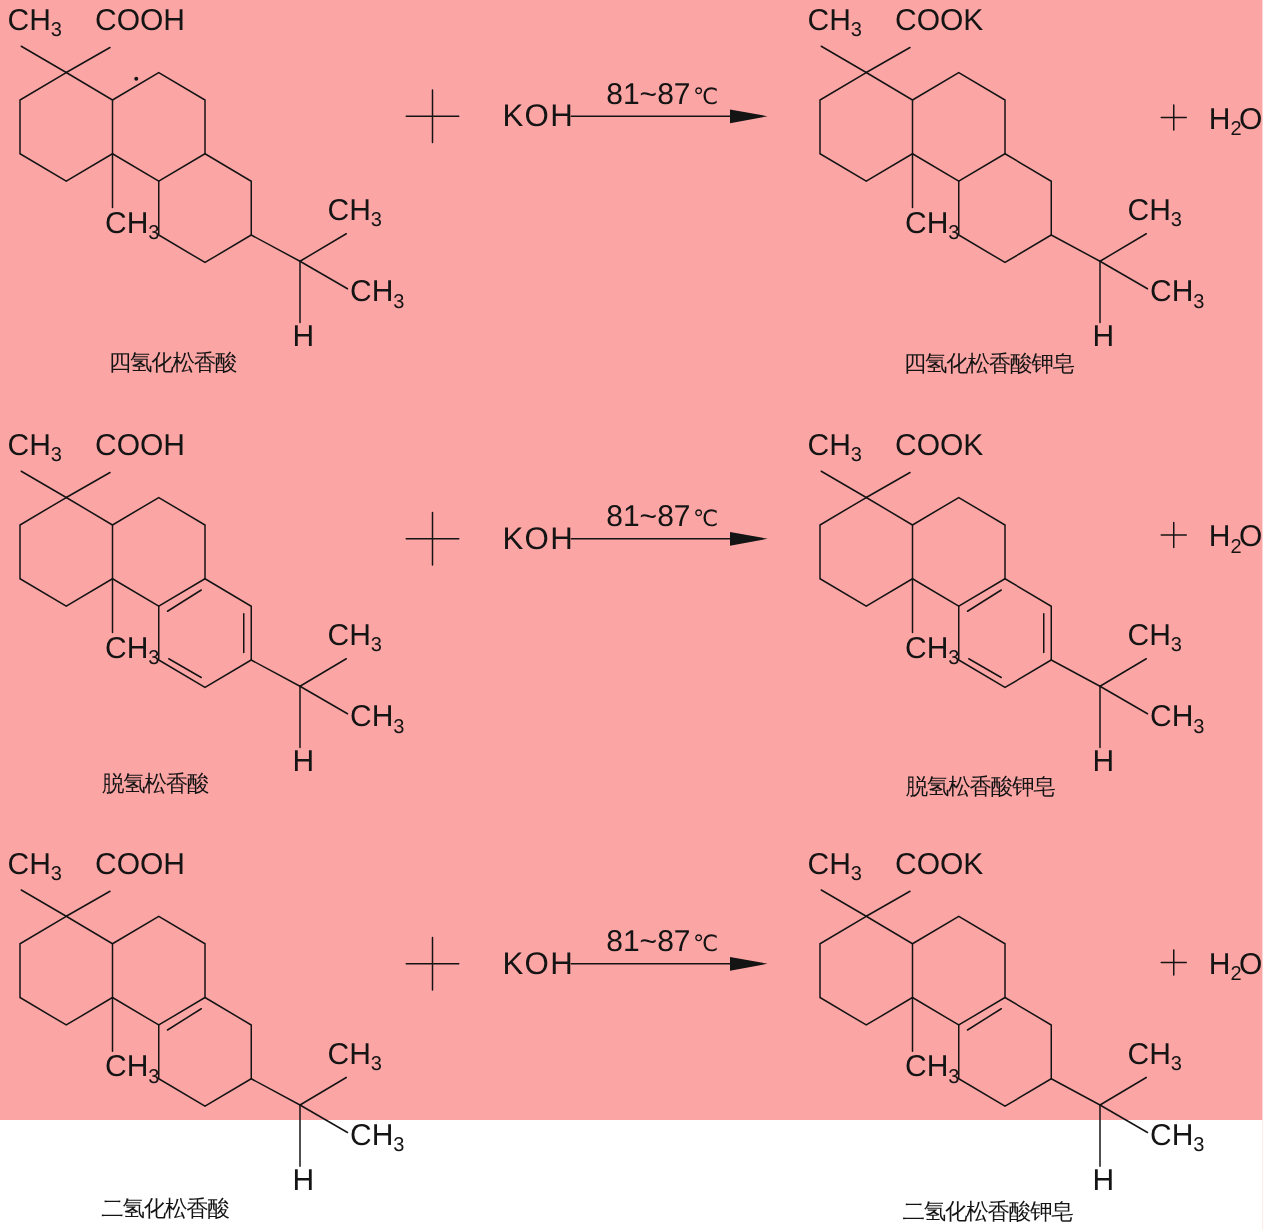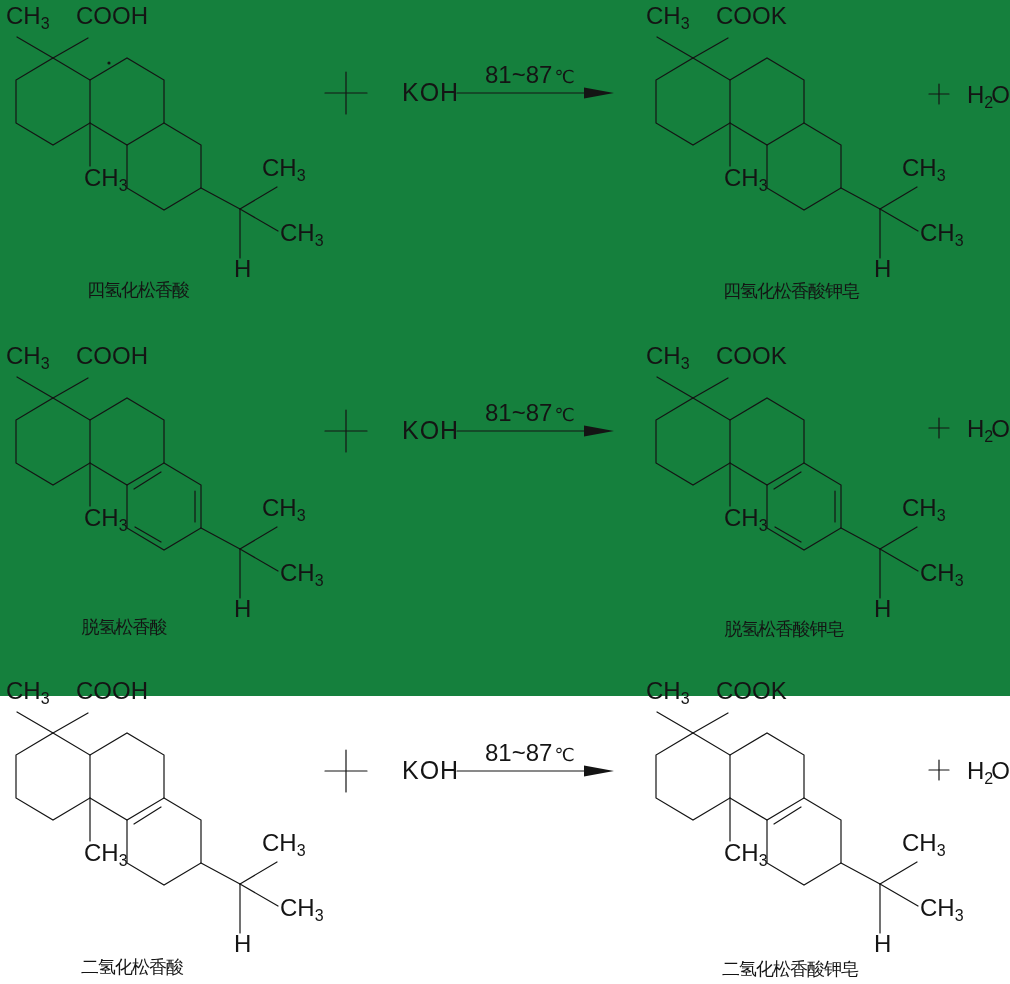--- a/index.html
+++ b/index.html
@@ -1,17 +1,17 @@
 <!DOCTYPE html>
 <html><head>
 <meta charset="utf-8">
 <style>
   html,body{margin:0;padding:0;background:#ffffff;}
   body{width:1010px;height:984px;overflow:hidden;}
-  .scheme{position:relative;width:1010px;height:696px;background:#15803d;}
+  .scheme{position:relative;width:1010px;height:896px;background:#fca5a5;}
   svg text{fill:#141414;font-family:"Liberation Sans","DejaVu Sans",sans-serif;}
   .fm{font-size:24px;letter-spacing:0px;}
   .sb{font-size:16px;}
   .rg{font-size:25px;letter-spacing:1px;}
   .tp{font-size:24px;}
   .tu{font-size:18px;}
   .cn{font-size:18px;letter-spacing:-1px;}
   .ln{stroke:#141414;stroke-width:1.2;fill:none;stroke-linecap:round;}
 </style>
 </head>

